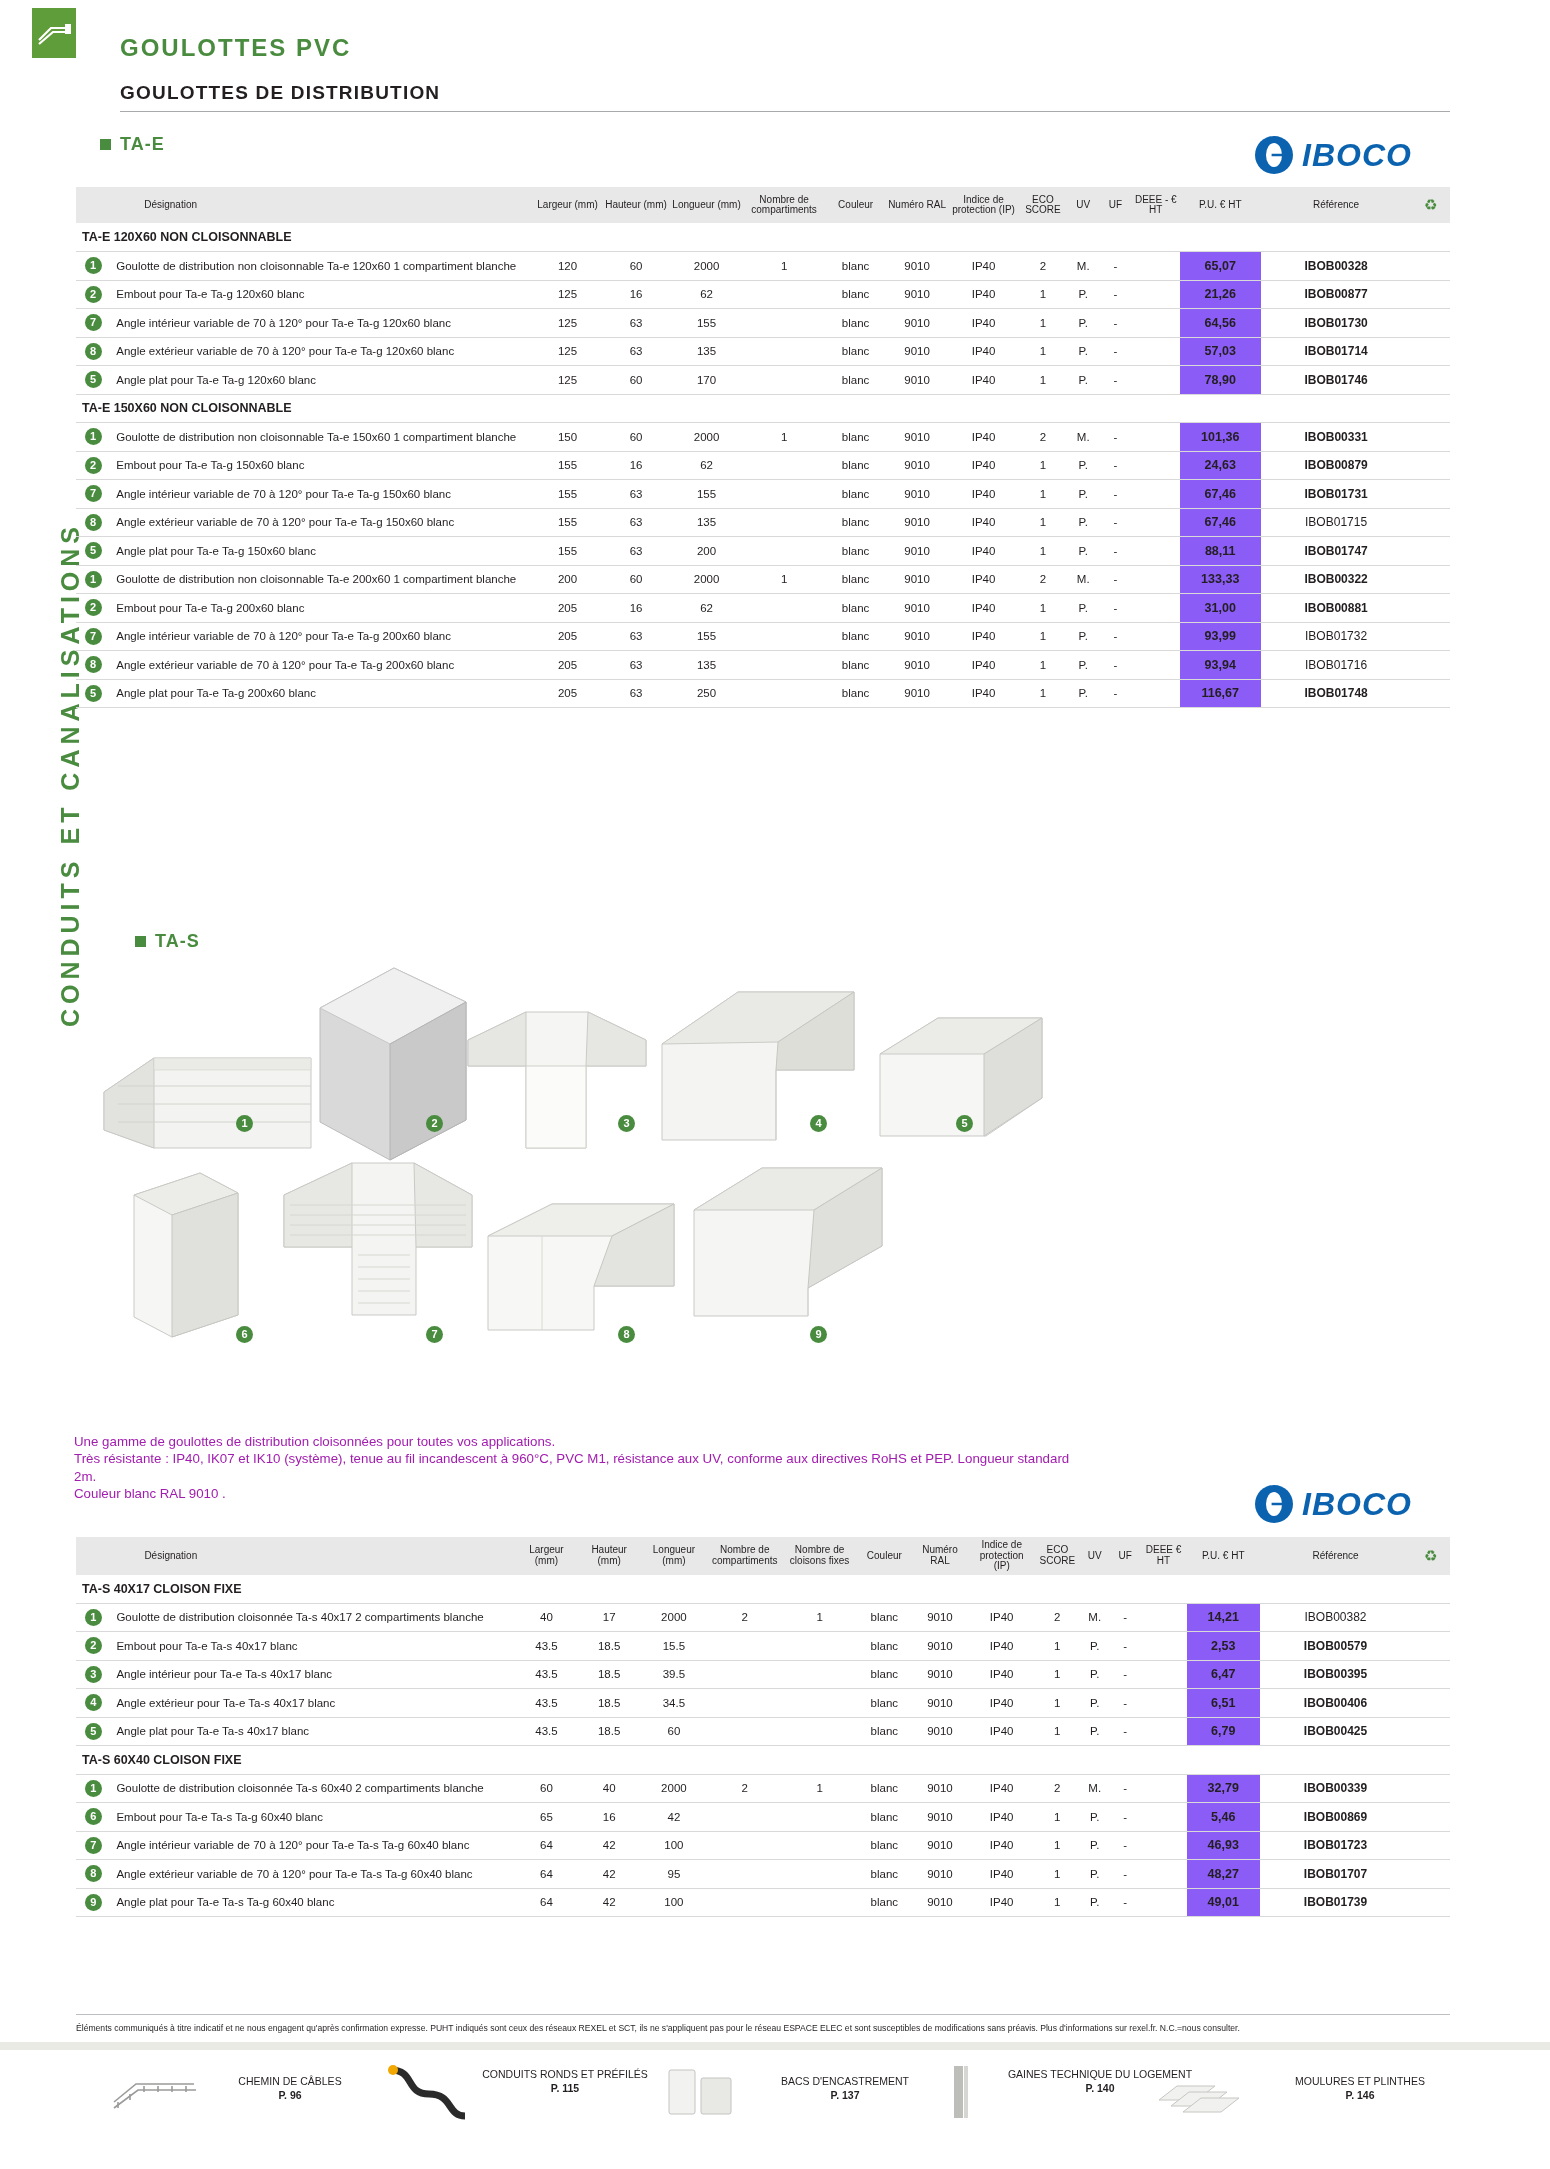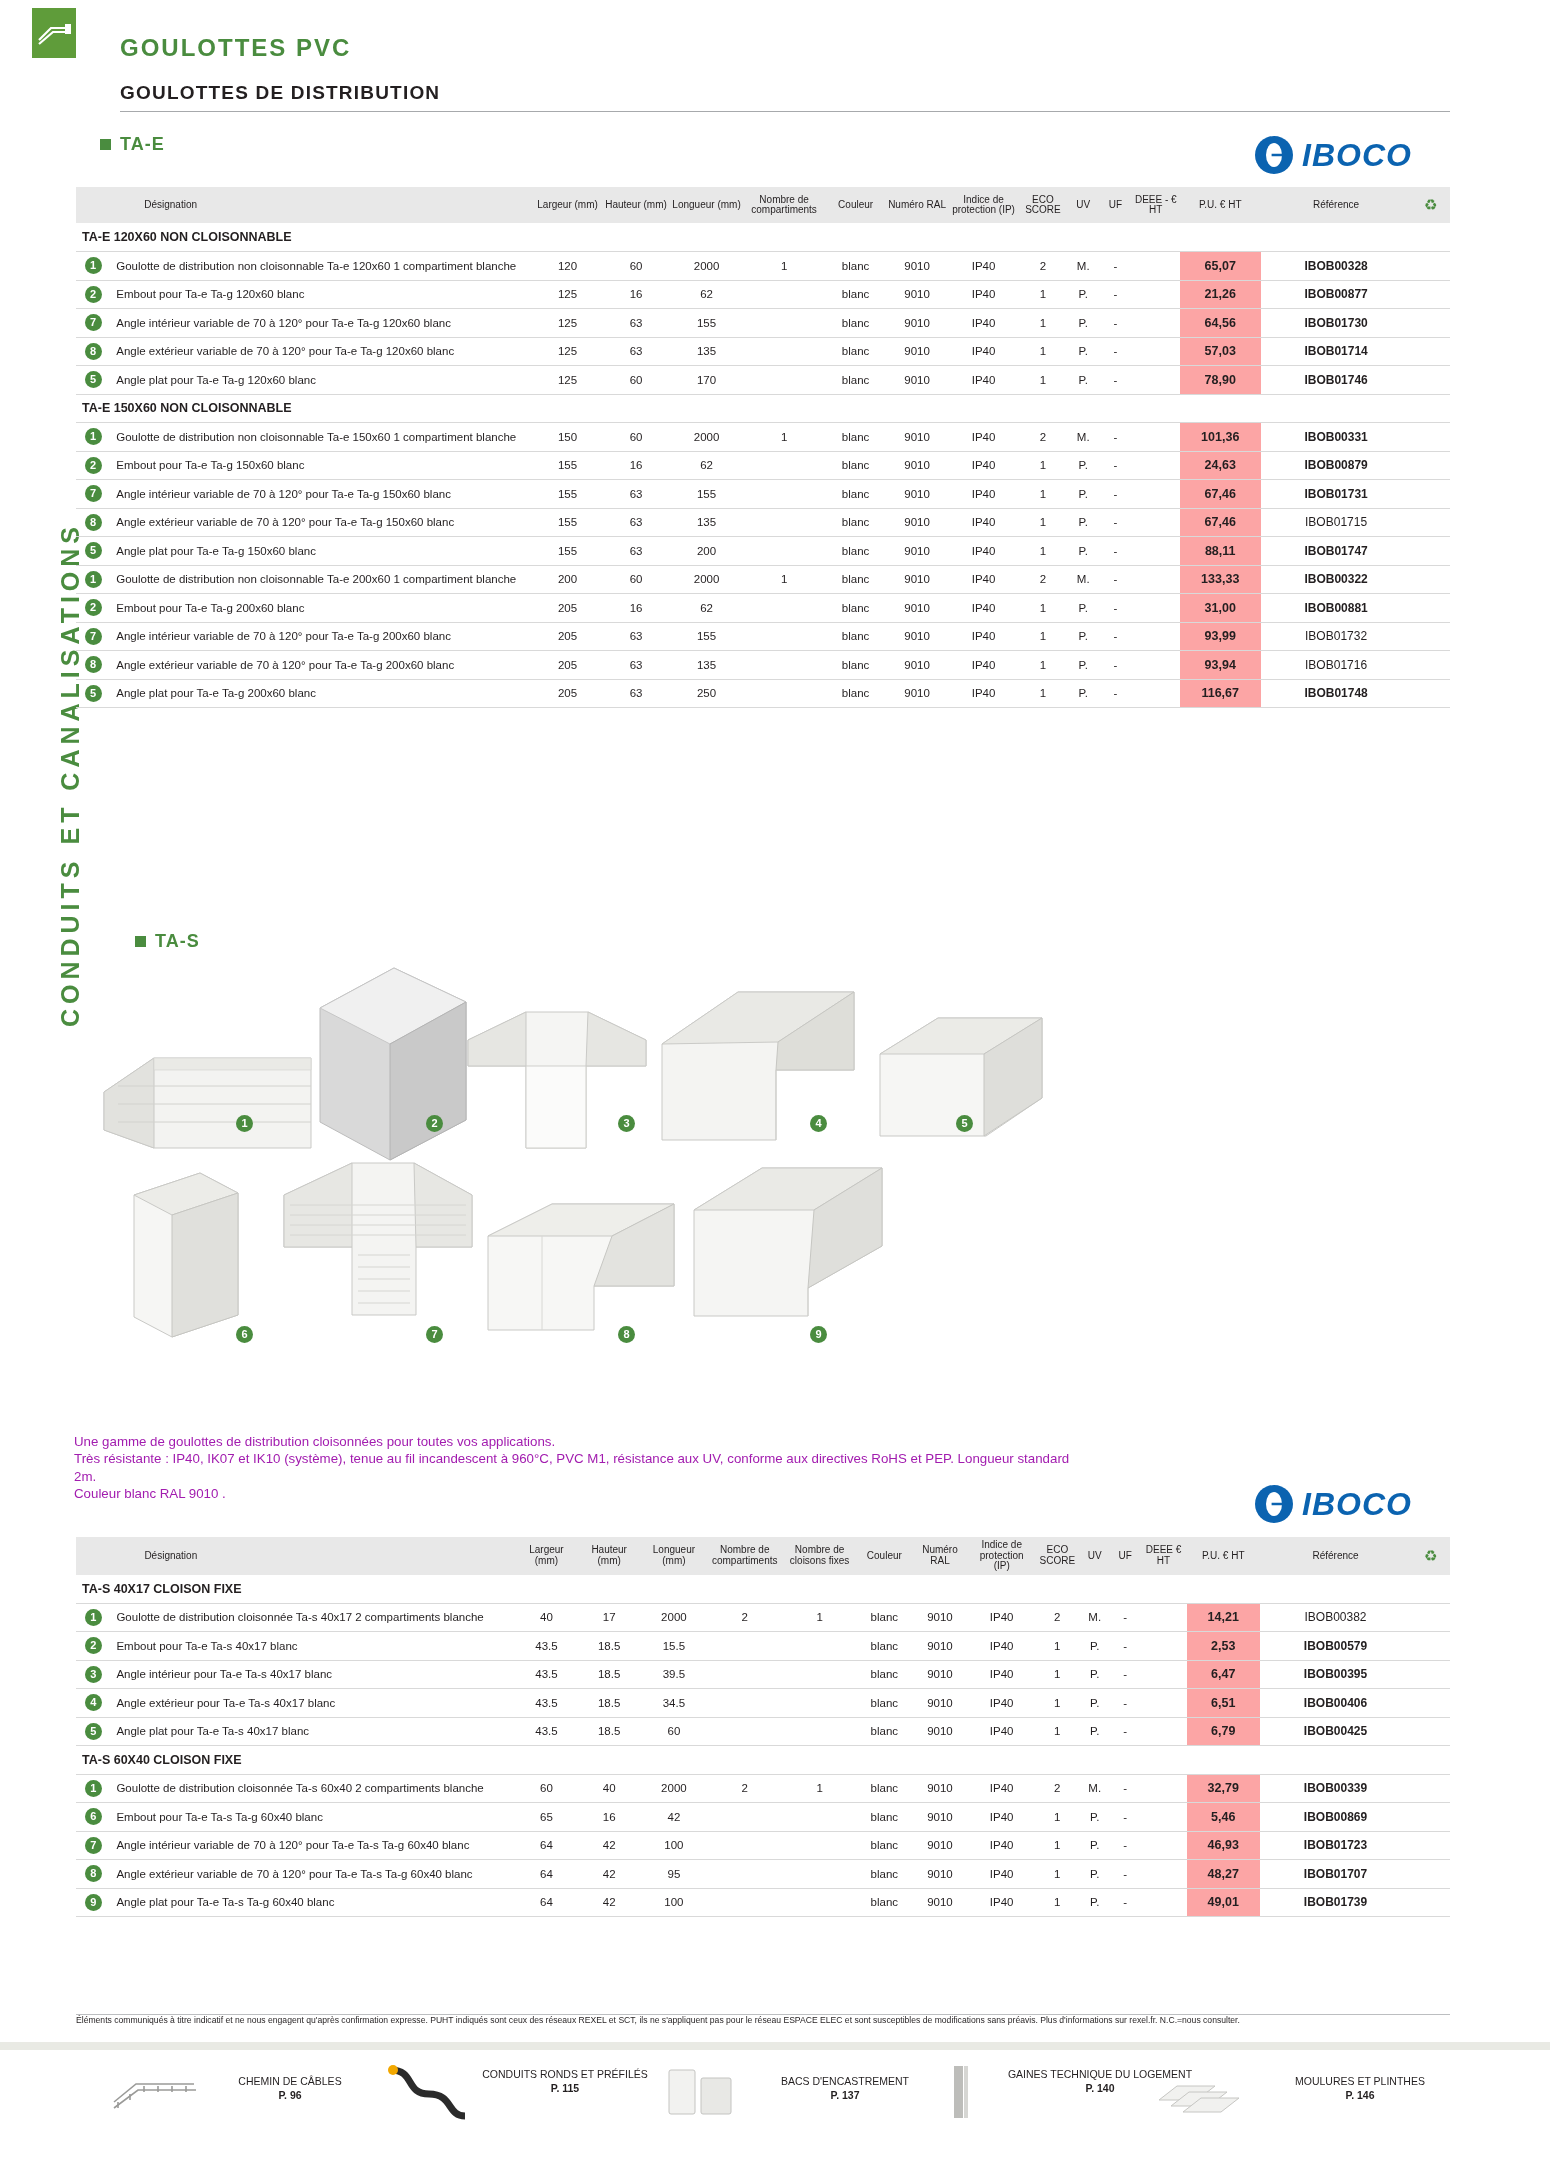--- a/index.html
+++ b/index.html
@@ -107,21 +107,21 @@
     text-align:left; font-weight:bold; font-size:12.5px;
     border-bottom:1px solid #d9d9d9;
     padding-left:6px;
   }
   table.pt td.bullet { width:34px; }
   .bnum {
     display:inline-block; width:17px; height:17px; border-radius:50%;
     background:#4a8c3f; color:#fff; font-size:11px; line-height:17px;
     text-align:center; font-weight:bold;
   }
-  td.price { background:#fca5a5; font-weight:bold; font-size:12.5px; }
+  td.price { background:#8b5cf6; font-weight:bold; font-size:12.5px; }
   td.ref { font-weight:bold; font-size:12px; text-align:left; padding-left:12px;}
   td.ref.light { font-weight:normal; }
   .recycle {
     display:inline-block; width:16px; height:16px;
     color:#4a8c3f; font-size:15px; line-height:16px;
   }
 
   
   .imgzone { position:absolute; }
   .prod { position:absolute; }
@@ -132,21 +132,21 @@
   }
 
   .desc {
     position:absolute; left:74px; top:1433px; width:1000px;
     font-size:13.3px; line-height:1.30; color:#a21caf;
   }
 
   .footnote {
     position:absolute; left:76px; top:2014px; width:1374px;
     font-size:8.6px; color:#231f20;
-    border-top:1px solid #bcbec0; padding-top:0;
+    border-top:1px solid #bcbec0; padding-top:8px;
   }
 
   
   .bottombar {
     position:absolute; left:0; top:2050px; width:1550px; height:119px;
     background:#ffffff;
   }
   .bb-band {
     position:absolute; left:0; top:2042px; width:1550px; height:14px;
     background:#e9eae4;

